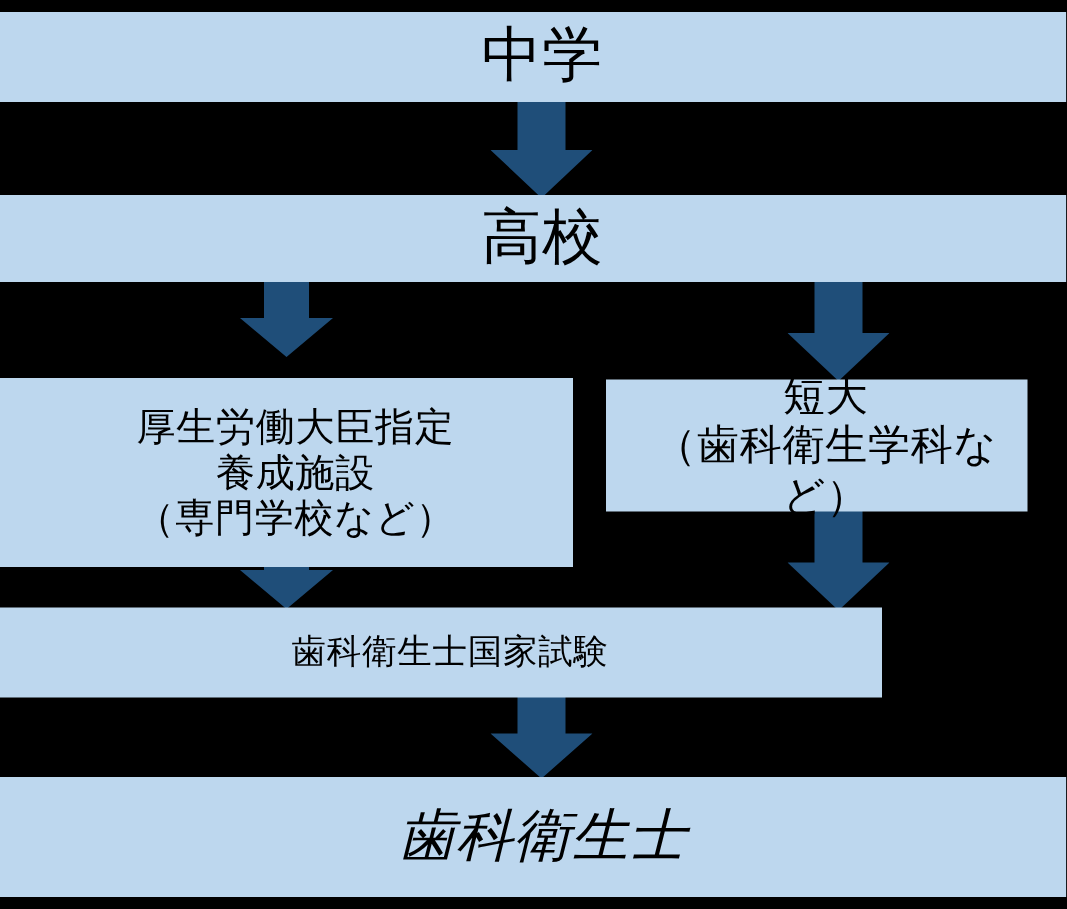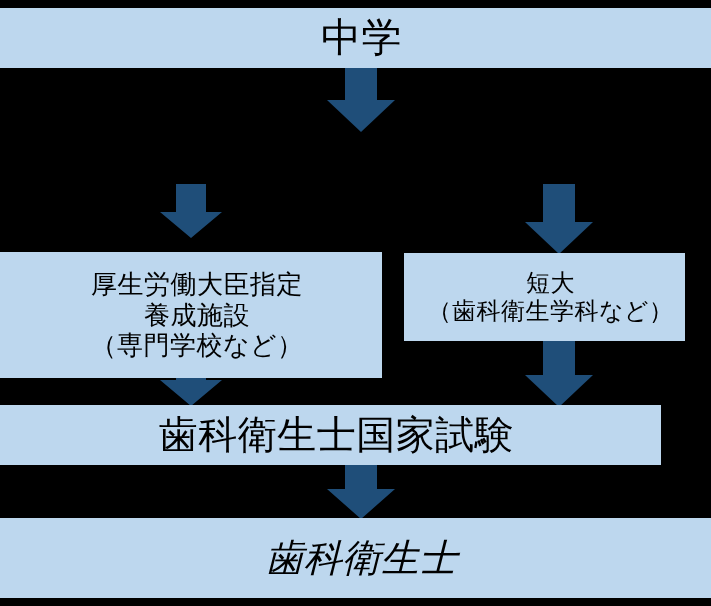--- a/index.html
+++ b/index.html
@@ -45,25 +45,25 @@
   #node-high-school {
     left: 0px;  top: 130px; width: 711px; height: 58px;
     font-size: 40px;
   }
   #node-training-facility {
     left: 0px;  top: 252px; width: 382px; height: 126px;
     font-size: 26px;
   }
   #node-junior-college {
     left: 404px; top: 253px; width: 281px; height: 88px;
-    font-size: 24px;
+    font-size: 28px;
   }
   #node-national-exam {
-    left: 0px;  top: 405px; width: 661px; height: 60px;
-    font-size: 39px;
+    left: 0px;  top: 405px; width: 588px; height: 60px;
+    font-size: 23px;
   }
   #node-dental-hygienist {
     left: 0px;  top: 518px; width: 711px; height: 80px;
     font-size: 38px;
     font-style: italic;
   }
   
   .arrow {
     position: absolute;
     z-index: 0;
@@ -79,20 +79,23 @@
 </style>
 </head>
 <body>
 
 <div id="flowchart">
 
   <div class="node" id="node-junior-high">
     <span class="label">中学</span>
   </div>
 
+  <div class="node" id="node-high-school">
+    <span class="label">高校</span>
+  </div>
 
   <div class="node" id="node-training-facility">
     <span class="label">厚生労働大臣指定
 養成施設
 （専門学校など）</span>
   </div>
 
   <div class="node" id="node-junior-college">
     <span class="label">短大
 （歯科衛生学科など）</span>

